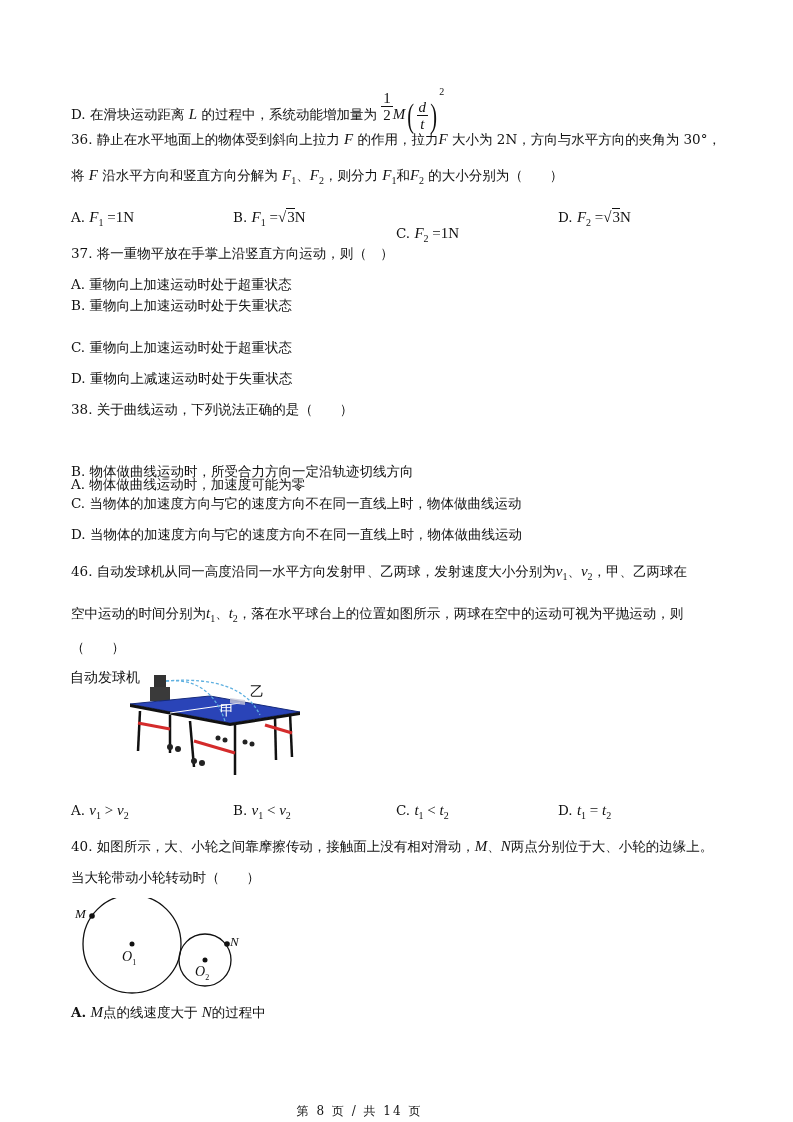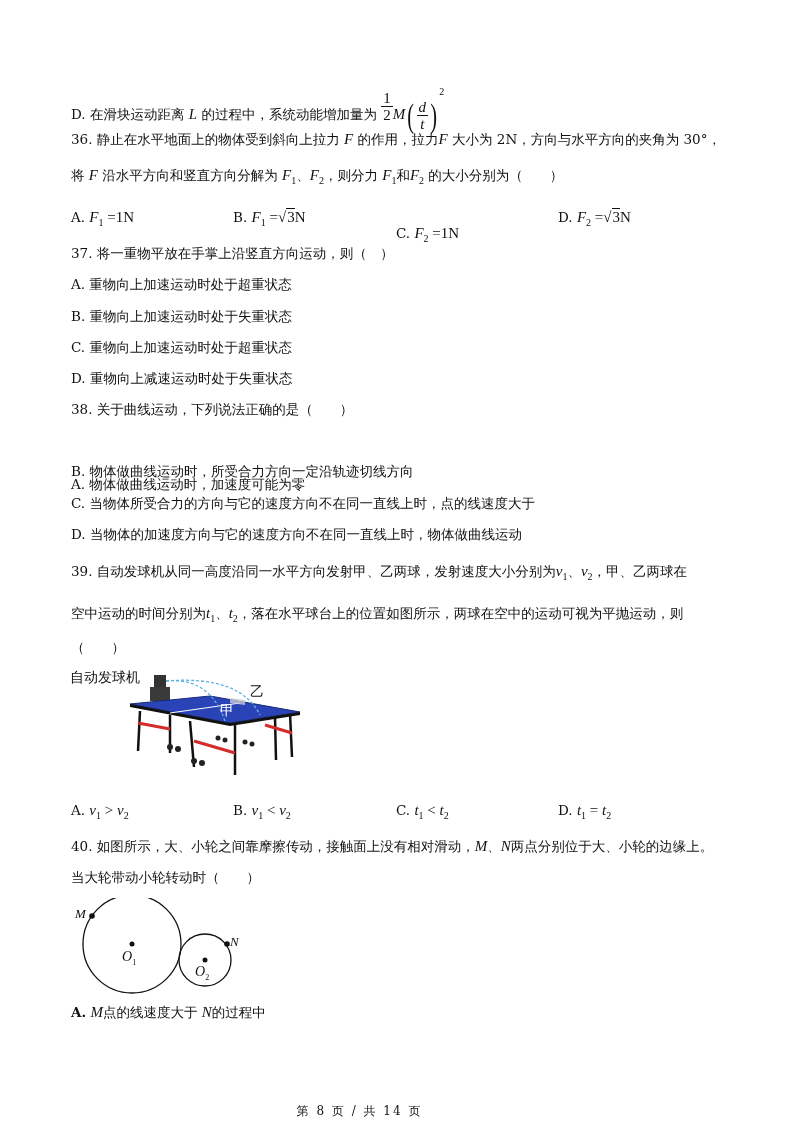--- a/index.html
+++ b/index.html
@@ -65,32 +65,32 @@
   <span>C.</span>
   <span class="m">F</span><span class="sub mr">2</span><span class="mr"> =1N</span>
 </div>
 <div class="opt" style="top:207px;left:558px;">
   <span>D.</span>
   <span class="m">F</span><span class="sub mr">2</span><span class="mr"> =</span><span class="mr">√</span><span class="mr sqrt">3</span><span class="mr">N</span>
 </div>
 
 <div class="line" style="top:243px;">37. 将一重物平放在手掌上沿竖直方向运动，则（　）</div>
 <div class="line" style="top:274px;">A. 重物向上加速运动时处于超重状态</div>
-<div class="line" style="top:306px;">B. 重物向上加速运动时处于失重状态</div>
+<div class="line" style="top:295px;">B. 重物向上加速运动时处于失重状态</div>
 <div class="line" style="top:337px;">C. 重物向上加速运动时处于超重状态</div>
 <div class="line" style="top:368px;">D. 重物向上减速运动时处于失重状态</div>
 
 <div class="line" style="top:399px;">38. 关于曲线运动，下列说法正确的是（　　）</div>
 <div class="line" style="top:426px;margin-top:48px;">A. 物体做曲线运动时，加速度可能为零</div>
 <div class="line" style="top:461px;">B. 物体做曲线运动时，所受合力方向一定沿轨迹切线方向</div>
-<div class="line" style="top:493px;">C. 当物体所受合力的方向与它的速度方向不在同一直线上时，点的线速度大于</div>
+<div class="line" style="top:493px;">C. 当物体的加速度方向与它的速度方向不在同一直线上时，物体做曲线运动</div>
 <div class="line" style="top:524px;">D. 当物体的加速度方向与它的速度方向不在同一直线上时，物体做曲线运动</div>
 
 <div class="line" style="top:561px;">
-  <span>39. 自动发球机从同一高度沿同一水平方向发射甲、乙两球，发射速度大小分别为</span><span class="m">v</span><span class="sub mr">1</span><span>、</span><span class="m">v</span><span class="sub mr">2</span><span>，甲、乙两球在</span>
+  <span>46. 自动发球机从同一高度沿同一水平方向发射甲、乙两球，发射速度大小分别为</span><span class="m">v</span><span class="sub mr">1</span><span>、</span><span class="m">v</span><span class="sub mr">2</span><span>，甲、乙两球在</span>
 </div>
 <div class="line" style="top:603px;">
   <span>空中运动的时间分别为</span><span class="m">t</span><span class="sub mr">1</span><span>、</span><span class="m">t</span><span class="sub mr">2</span><span>，落在水平球台上的位置如图所示，两球在空中的运动可视为平抛运动，则</span>
 </div>
 <div class="line" style="top:637px;">（　　）</div>
 
 <div style="position:absolute;left:70px;top:665px;width:240px;height:120px;">
   <span style="position:absolute;left:0;top:4px;font-size:14px;font-family:'DejaVu Sans',sans-serif;">自动发球机</span>
   <svg width="240" height="120" style="position:absolute;left:0;top:0;">
 

